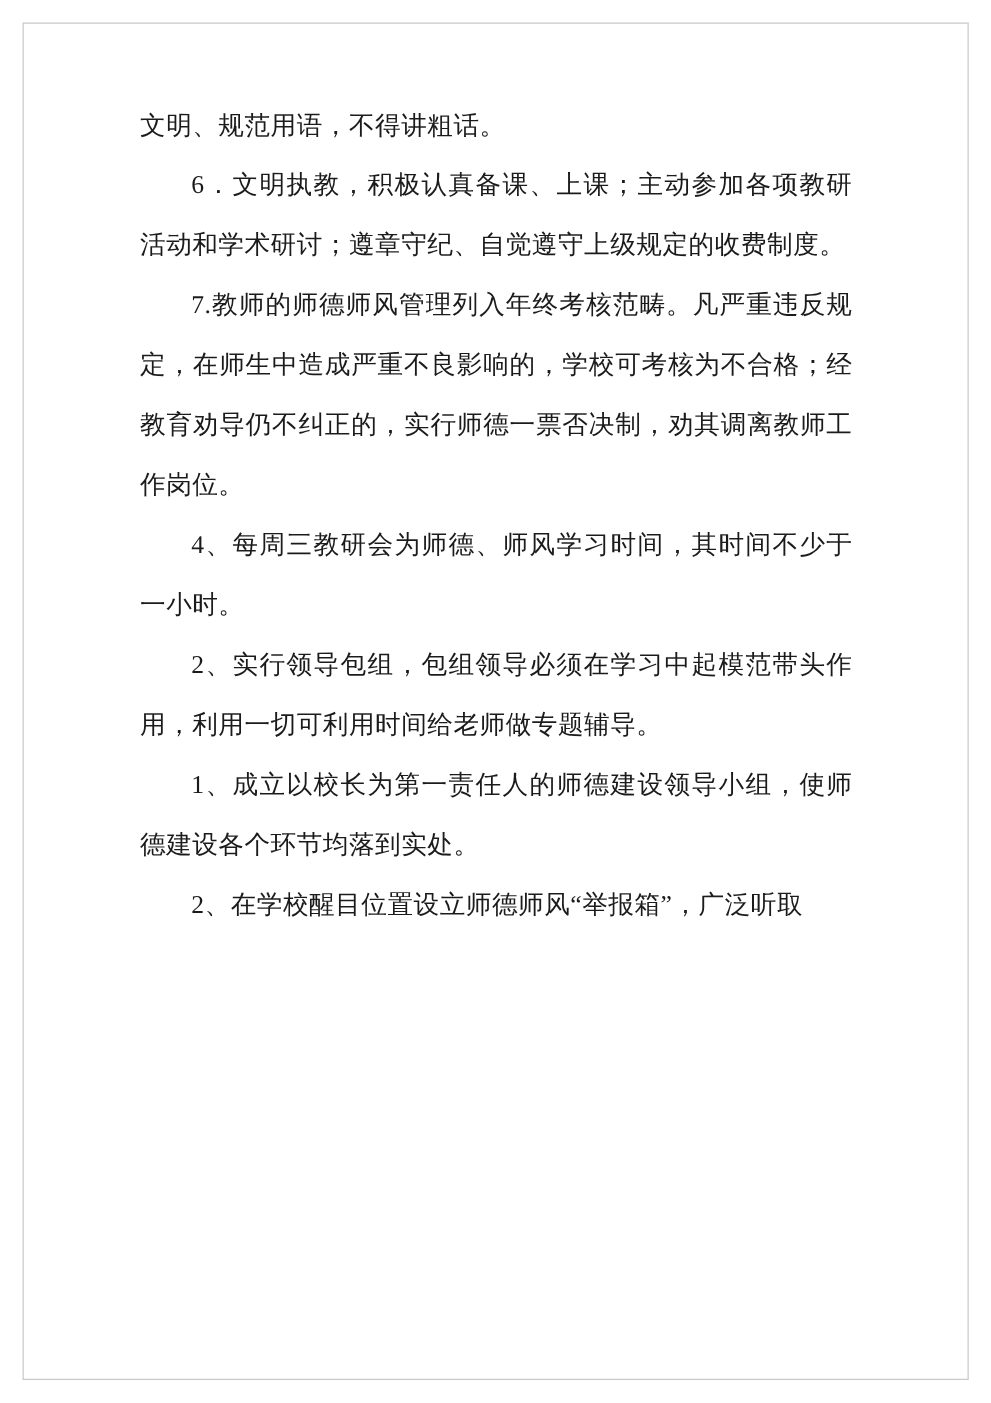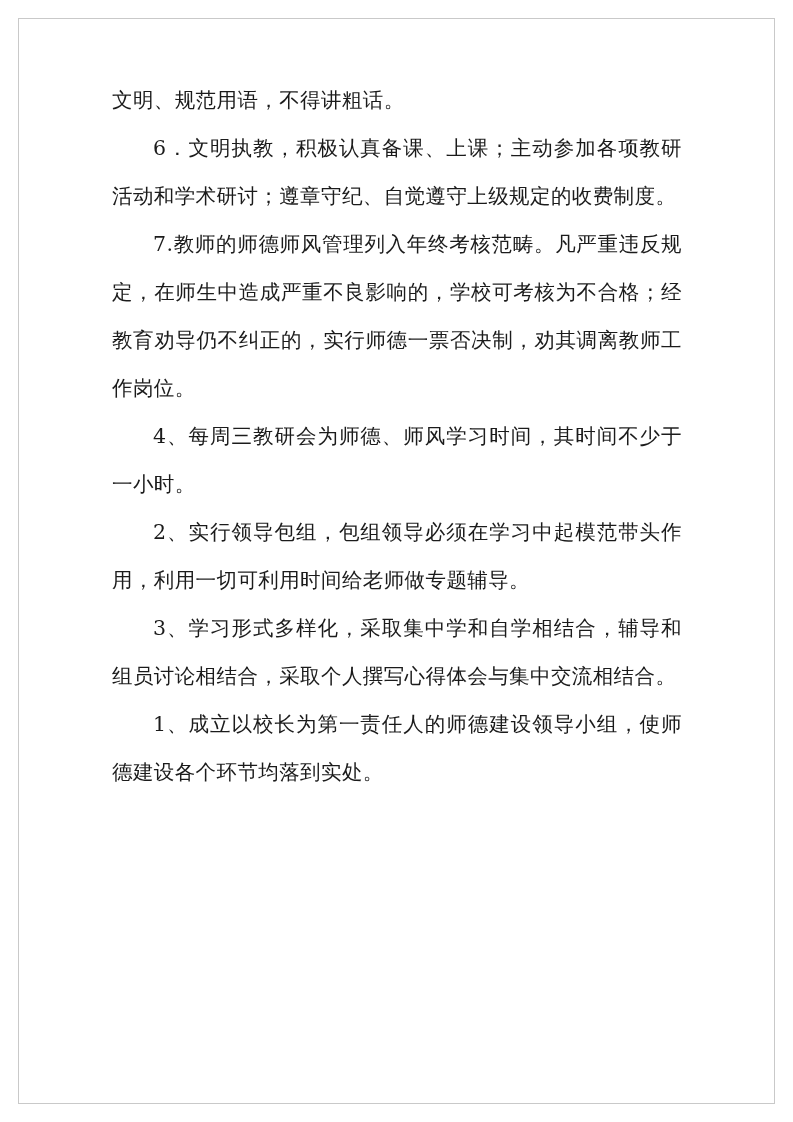--- a/index.html
+++ b/index.html
@@ -37,30 +37,31 @@
     text-align: justify;
     text-justify: inter-ideograph;
   }
   .para {
     margin: 0;
     padding: 0;
     white-space: pre-wrap;
   }
   .indent {
     text-indent: 2em;
+    font-family: Liberation Serif, serif;
   }
 </style>
 </head>
 <body>
 
 <div class="page">
   <div class="page-border"></div>
 
   <div class="content">
     <p class="para">文明、规范用语，不得讲粗话。</p>
     <p class="para indent">6．文明执教，积极认真备课、上课；主动参加各项教研活动和学术研讨；遵章守纪、自觉遵守上级规定的收费制度。</p>
     <p class="para indent">7.教师的师德师风管理列入年终考核范畴。凡严重违反规定，在师生中造成严重不良影响的，学校可考核为不合格；经教育劝导仍不纠正的，实行师德一票否决制，劝其调离教师工作岗位。</p>
     <p class="para indent">4、每周三教研会为师德、师风学习时间，其时间不少于一小时。</p>
     <p class="para indent">2、实行领导包组，包组领导必须在学习中起模范带头作用，利用一切可利用时间给老师做专题辅导。</p>
-    <p class="para indent">3、学习形式多样化，采取集中学和自学相结合，辅导和组员讨论相结合，采取个人撰写心得体会与集中交流相结合。</p>
     <p class="para indent">1、成立以校长为第一责任人的师德建设领导小组，使师德建设各个环节均落到实处。</p>
+    <p class="para indent">2、在学校醒目位置设立师德师风“举报箱”，广泛听取</p>
   </div>
 </div>
 
 </body></html>

